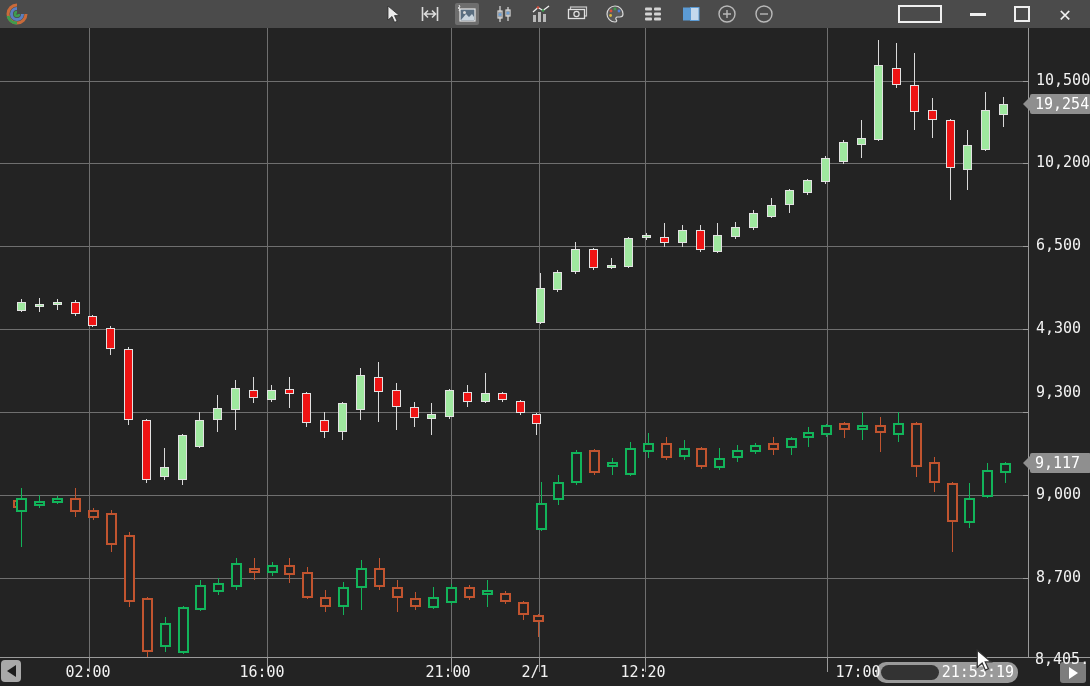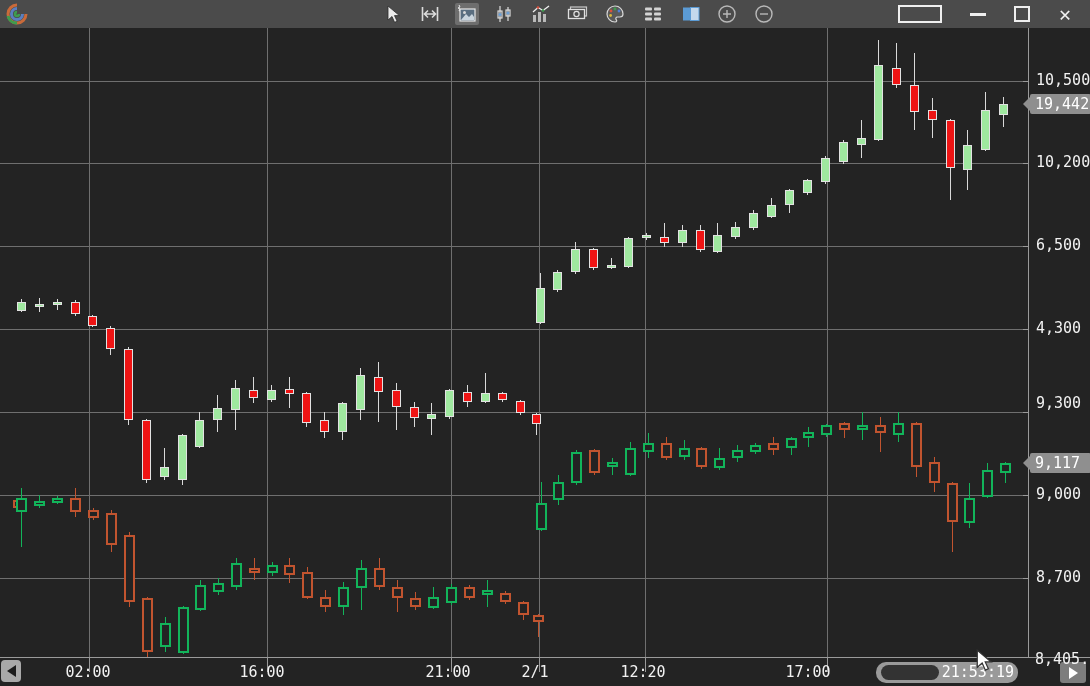--- a/index.html
+++ b/index.html
@@ -415,26 +415,26 @@
   <div id="paxis">
       <div class="ptick" style="top: 52.5px;"></div>
       <div class="plabel" style="top: 44.5px;">10,500</div>
       <div class="ptick" style="top: 135.499px;"></div>
       <div class="plabel" style="top: 127.499px;">10,200</div>
       <div class="ptick" style="top: 218.498px;"></div>
       <div class="plabel" style="top: 210.498px;">6,500</div>
       <div class="ptick" style="top: 301.497px;"></div>
       <div class="plabel" style="top: 293.497px;">4,300</div>
       <div class="ptick" style="top: 384.496px;"></div>
-      <div class="plabel" style="top: 368px;">9,300</div>
+      <div class="plabel" style="top: 357px;">9,300</div>
       <div class="ptick" style="top: 467.495px;"></div>
       <div class="plabel" style="top: 459.495px;">9,000</div>
       <div class="ptick" style="top: 550.494px;"></div>
       <div class="plabel" style="top: 542.494px;">8,700</div>
-      <div class="pmarker" style="top: 66.2931px;">19,442</div>
+      <div class="pmarker" style="top: 66.2931px;">19,254</div>
       <div class="pmarker" style="top: 425.126px;">9,117</div>
     </div>
   <div class="corner-label">8,405.</div>
 
   <div id="baxis">
     <div class="nav-left">
         <div class="tri"></div>
       </div>
     <div class="scroll-track">
       <div class="scroll-thumb"></div>
@@ -447,19 +447,19 @@
       <div class="ttick" style="left: 267px;"></div>
       <div class="ttick" style="left: 451px;"></div>
       <div class="ttick" style="left: 539px;"></div>
       <div class="ttick" style="left: 645px;"></div>
       <div class="ttick" style="left: 827px;"></div>
       <div class="tlabel" style="left: 88px;">02:00</div>
       <div class="tlabel" style="left: 262px;">16:00</div>
       <div class="tlabel" style="left: 448px;">21:00</div>
       <div class="tlabel" style="left: 535px;">2/1</div>
       <div class="tlabel" style="left: 643px;">12:20</div>
-      <div class="tlabel" style="left: 808px;">17:00</div>
+      <div class="tlabel" style="left: 858px;">17:00</div>
     </div>
 
   <svg class="cursor" width="18" height="22" viewBox="0 0 13 18">
     <path d="M1 1 L1 15 L5 11.5 L7.6 17.3 L10.1 16.2 L7.5 10.6 L12.4 10.6 Z" fill="#ffffff" stroke="#333333" stroke-width="1"></path>
   </svg>
 </div>
 
 </body></html>

